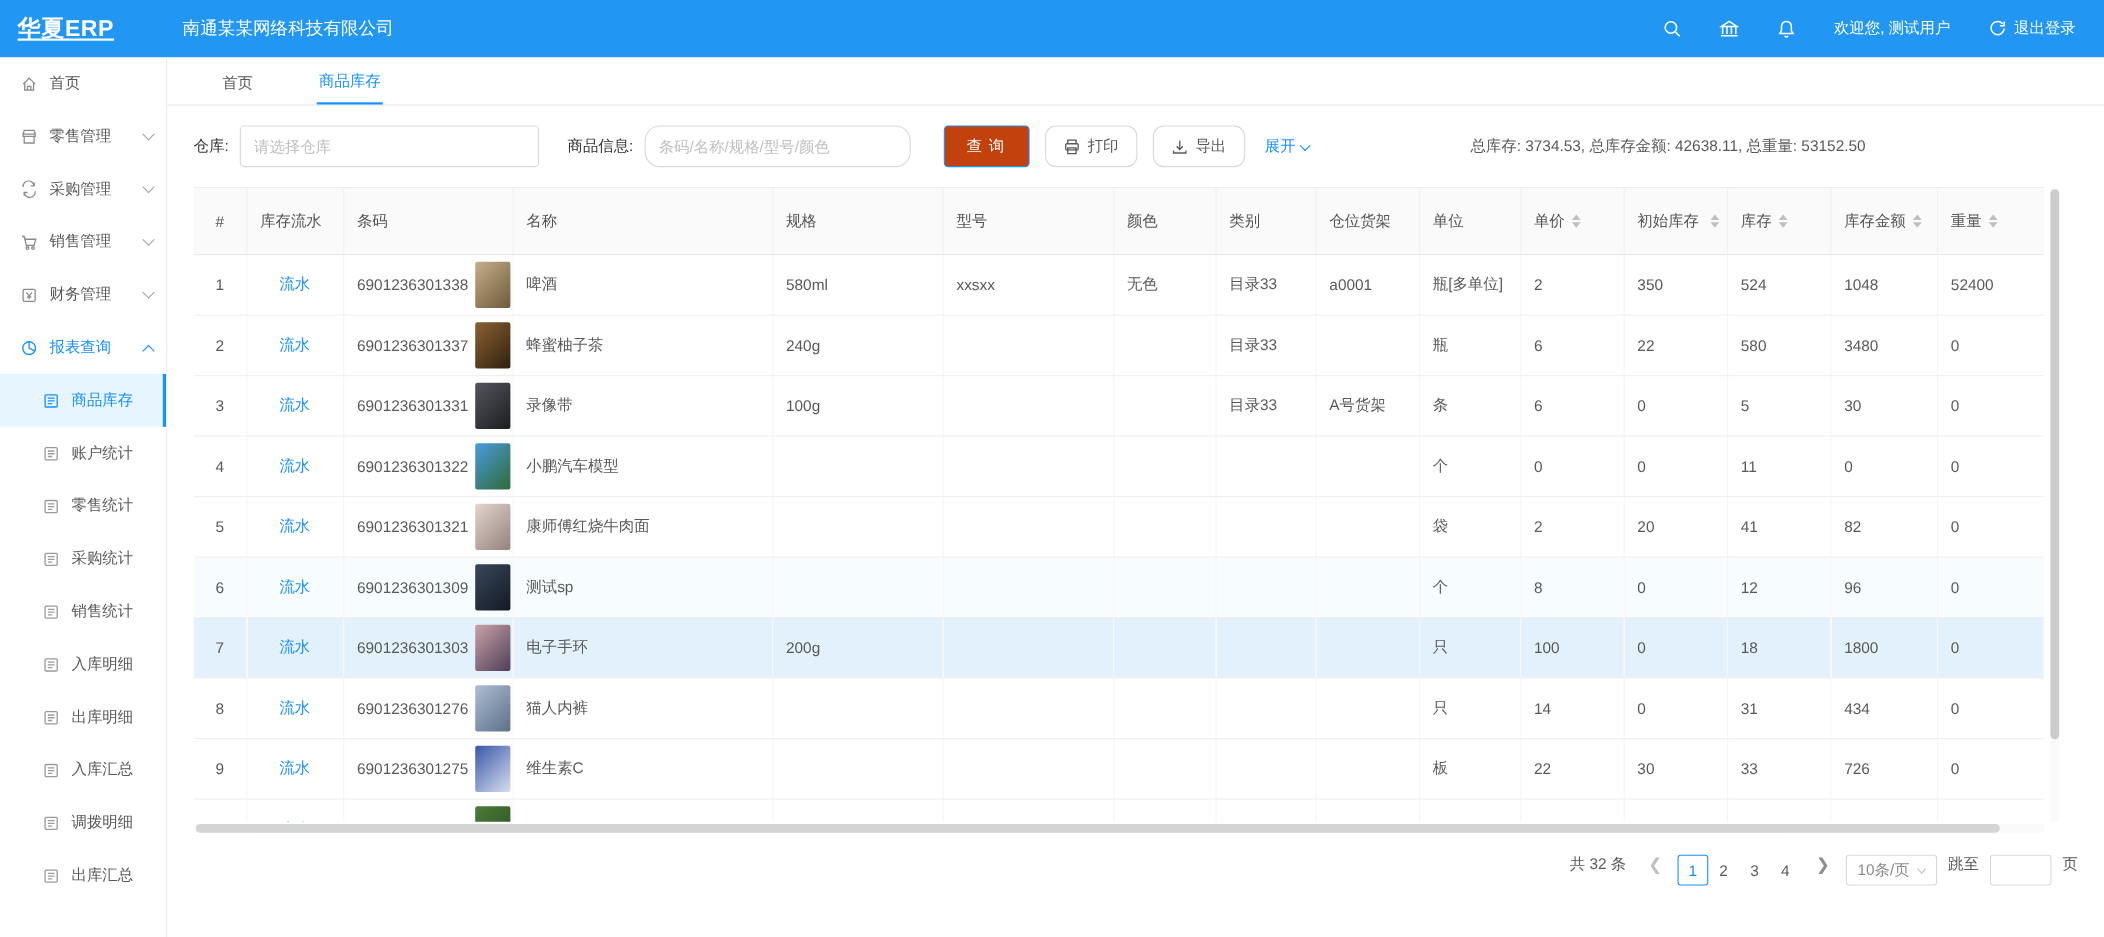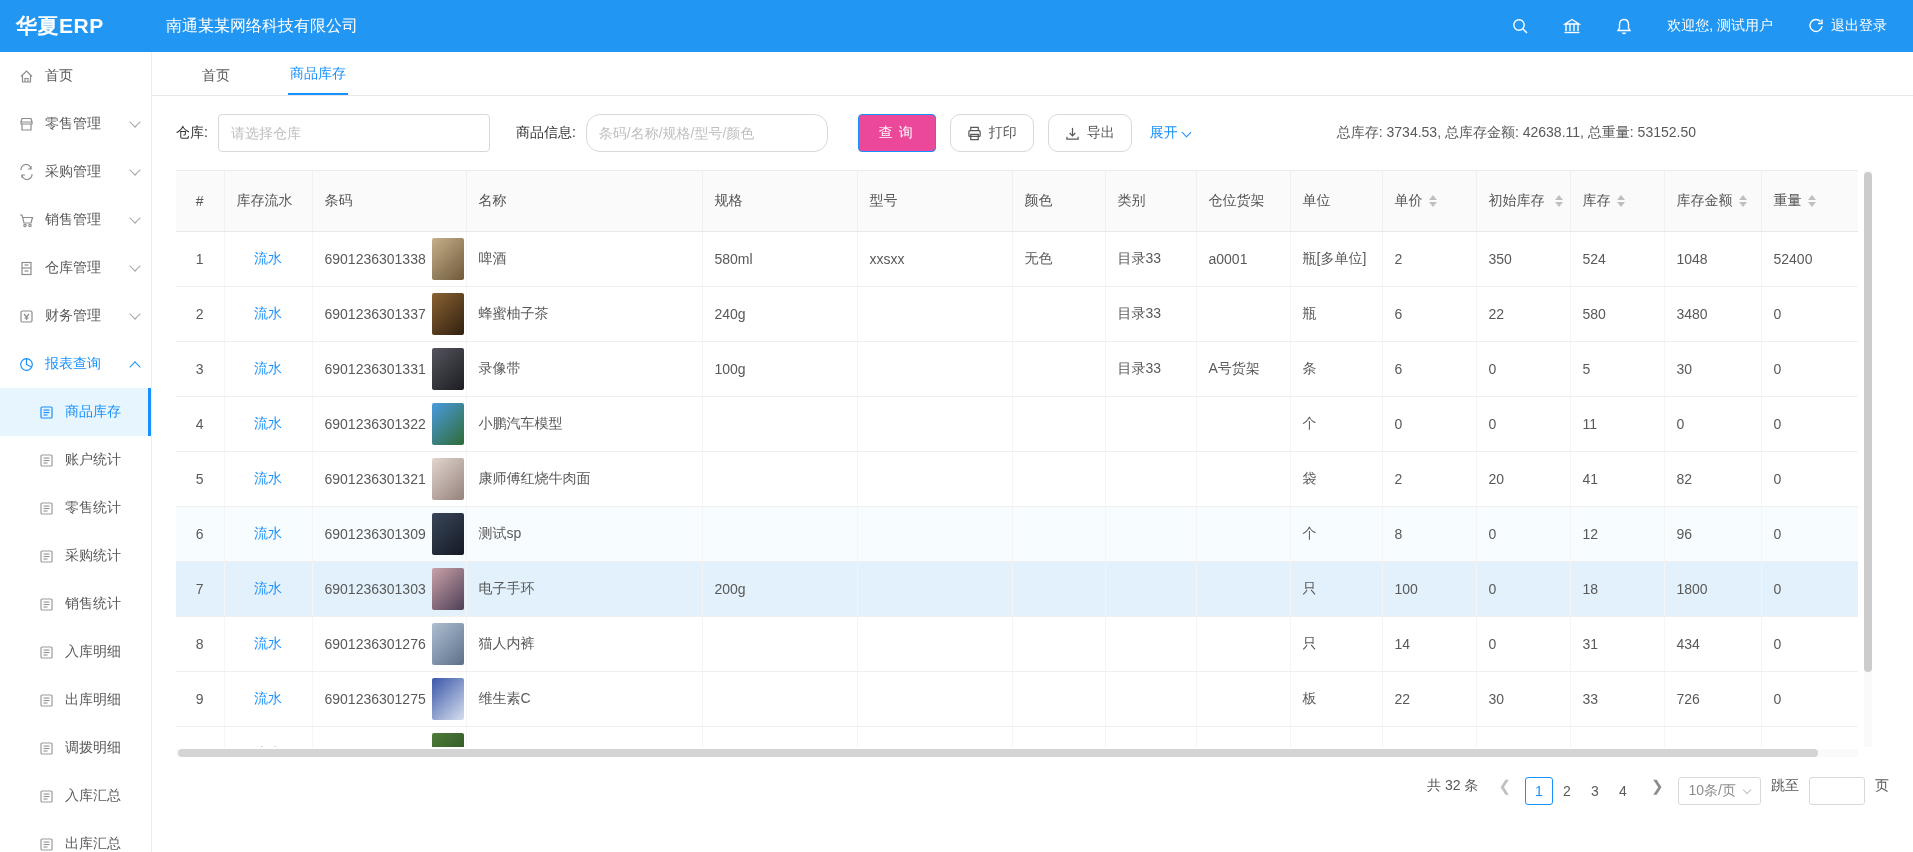--- a/index.html
+++ b/index.html
@@ -1,21 +1,21 @@
 <!DOCTYPE html>
 <html><head>
 <meta charset="utf-8">
 <style>
   * { margin:0; padding:0; box-sizing:border-box; }
   html,body { width:1913px; height:852px; overflow:hidden; background:#fff;
     font-family:"Liberation Sans","DejaVu Sans",sans-serif; font-size:14px; color:#595959; }
 
   
   .top-header { height:52px; background:#2196f3; display:flex; align-items:center; color:#fff; }
-  .logo { width:152px; padding-left:16px; font-size:21px; font-weight:bold; letter-spacing:.5px; }
+  .logo { width:152px; padding-left:16px; font-size:21px; font-weight:bold; letter-spacing:.5px;text-decoration:underline; }
   .company { font-size:16px; padding-left:14px; }
   .header-right { margin-left:auto; display:flex; align-items:center; gap:34px; padding-right:26px; font-size:14px; }
   .hicon { width:18px; height:18px; display:inline-flex; cursor:pointer; }
   .hicon svg { width:18px; height:18px; stroke:#fff; fill:none; stroke-width:1.4; }
   .logout-wrap { display:flex; align-items:center; gap:6px; cursor:pointer; }
 
   
   .frame { display:flex; height:800px; }
   .sidebar { width:152px; border-right:1px solid #ececec; overflow:hidden; flex:none; }
   .menu-item { height:48px; display:flex; align-items:center; padding:0 12px 0 18px; cursor:pointer; color:#595959; position:relative; }
@@ -39,21 +39,21 @@
 
   
   .filter-row { display:flex; align-items:center; margin:18px 24px 0 24px; height:38px; flex:none; }
   .flabel { color:#333; margin-right:10px; white-space:nowrap; }
   .finput { height:38px; border:1px solid #d9d9d9; border-radius:4px; padding:0 12px; font-size:14px; color:#595959; outline:none; font-family:inherit; }
   .finput::placeholder { color:#bfbfbf; }
   .inp-warehouse { width:272px; margin-right:26px; }
   .inp-product { width:242px; margin-right:30px;border-radius:14px; }
   .btn { height:38px; border-radius:4px; border:1px solid #d9d9d9; background:#fff; color:#595959;
     display:inline-flex; align-items:center; gap:7px; padding:0 16px; cursor:pointer; font-size:14px; font-family:inherit; }
-  .btn-primary { background:#ec4899; border-color:#1890ff; color:#fff; letter-spacing:6px; padding:0 16px 0 20px; margin-right:14px; }
+  .btn-primary { background:#c2410c; border-color:#1890ff; color:#fff; letter-spacing:6px; padding:0 16px 0 20px; margin-right:14px; }
   .btn-plain { margin-right:14px;border-radius:10px; }
   .btn svg { width:15px; height:15px; stroke:#595959; fill:none; stroke-width:1.3; }
   .expand-link { color:#1890ff; display:inline-flex; align-items:center; gap:5px; cursor:pointer; margin-left:4px; white-space:nowrap; }
   .expand-link .chev { border-color:#1890ff; margin:0 0 2px 0; width:7px; height:7px; }
   .summary { margin-left:auto; margin-right:193px; color:#595959; white-space:nowrap; }
 
   
   .table-zone { position:relative; margin:18px 0 0 24px; width:1682px; flex:none; }
   .table-clip { height:577px; overflow:hidden; border-top:1px solid #ececec; }
   table { border-collapse:collapse; table-layout:fixed; width:1682px; }
@@ -176,32 +176,20 @@
               <circle cx="7" cy="13.5" r="1.2"></circle>
               <circle cx="12" cy="13.5" r="1.2"></circle>
             </svg>
           </span>
           <span>销售管理</span>
           <span class="chev"></span>
         </div>
         <div class="menu-item">
           <span class="micon">
             <svg viewBox="0 0 17 17">
-              <rect x="4" y="2.5" width="9" height="12"></rect>
-              <line x1="4" y1="8" x2="13" y2="8"></line>
-              <line x1="6.5" y1="5" x2="10.5" y2="5"></line>
-              <line x1="6.5" y1="11" x2="10.5" y2="11"></line>
-            </svg>
-          </span>
-          <span>仓库管理</span>
-          <span class="chev"></span>
-        </div>
-        <div class="menu-item">
-          <span class="micon">
-            <svg viewBox="0 0 17 17">
               <rect x="3" y="3" width="11" height="11" rx="1.5"></rect>
               <path d="M6 6 L8.5 9 L11 6"></path>
               <line x1="8.5" y1="9" x2="8.5" y2="12"></line>
               <line x1="6.5" y1="10" x2="10.5" y2="10"></line>
             </svg>
           </span>
           <span>财务管理</span>
           <span class="chev"></span>
         </div>
         <div class="menu-item parent-active">
@@ -293,32 +281,32 @@
         </div>
         <div class="menu-item child">
           <span class="micon">
             <svg viewBox="0 0 17 17">
               <rect x="3" y="3" width="11" height="11" rx="1"></rect>
               <line x1="5.5" y1="6" x2="11.5" y2="6"></line>
               <line x1="5.5" y1="8.5" x2="11.5" y2="8.5"></line>
               <line x1="5.5" y1="11" x2="9.5" y2="11"></line>
             </svg>
           </span>
+          <span>入库汇总</span>
+        </div>
+        <div class="menu-item child">
+          <span class="micon">
+            <svg viewBox="0 0 17 17">
+              <rect x="3" y="3" width="11" height="11" rx="1"></rect>
+              <line x1="5.5" y1="6" x2="11.5" y2="6"></line>
+              <line x1="5.5" y1="8.5" x2="11.5" y2="8.5"></line>
+              <line x1="5.5" y1="11" x2="9.5" y2="11"></line>
+            </svg>
+          </span>
           <span>调拨明细</span>
-        </div>
-        <div class="menu-item child">
-          <span class="micon">
-            <svg viewBox="0 0 17 17">
-              <rect x="3" y="3" width="11" height="11" rx="1"></rect>
-              <line x1="5.5" y1="6" x2="11.5" y2="6"></line>
-              <line x1="5.5" y1="8.5" x2="11.5" y2="8.5"></line>
-              <line x1="5.5" y1="11" x2="9.5" y2="11"></line>
-            </svg>
-          </span>
-          <span>入库汇总</span>
         </div>
         <div class="menu-item child">
           <span class="micon">
             <svg viewBox="0 0 17 17">
               <rect x="3" y="3" width="11" height="11" rx="1"></rect>
               <line x1="5.5" y1="6" x2="11.5" y2="6"></line>
               <line x1="5.5" y1="8.5" x2="11.5" y2="8.5"></line>
               <line x1="5.5" y1="11" x2="9.5" y2="11"></line>
             </svg>
           </span>

